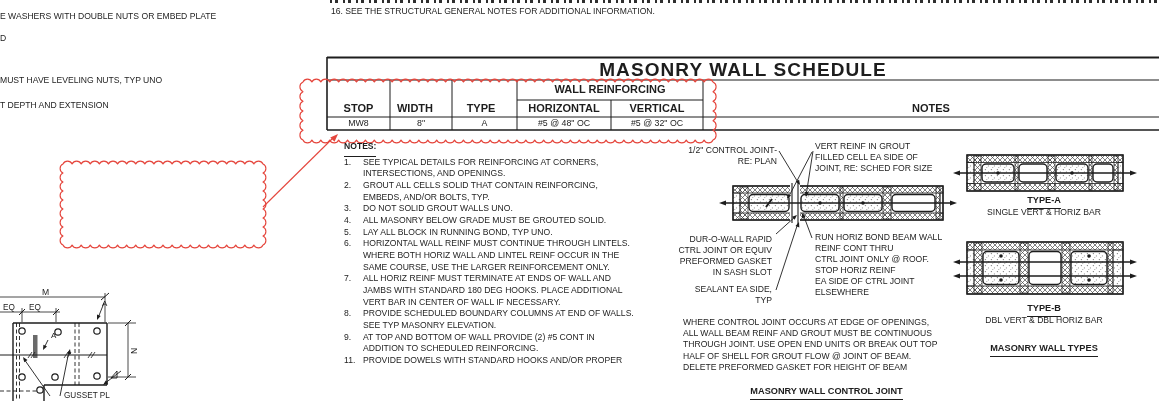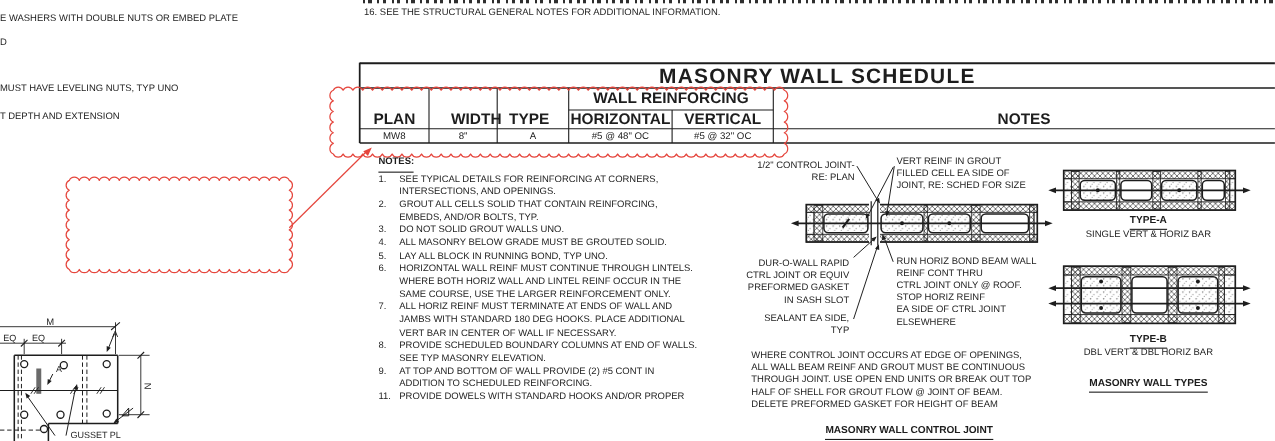--- a/index.html
+++ b/index.html
@@ -5,21 +5,21 @@
   html,body{margin:0;padding:0;background:#fff;}
   #sheet{position:relative;width:1159px;height:401px;background:#fff;overflow:hidden;
          font-family:"Liberation Sans",sans-serif;color:#1d1d1d;}
   svg{position:absolute;left:0;top:0;}
   .t{position:absolute;font-size:8.6px;line-height:10.9px;white-space:pre-line;}
   .red{color:#e5463d;}
   .ra{text-align:right;}
   .ctr{text-align:center;}
   .us{border-bottom:1.1px solid #1d1d1d;padding-bottom:3px;font-weight:bold;}
   .title{font-size:19px;font-weight:bold;letter-spacing:1.1px;line-height:21px;}
-  .hdr{font-size:14px;font-weight:bold;line-height:9px;}
+  .hdr{font-size:11px;font-weight:bold;line-height:9px;}
   .cell{font-size:8.8px;line-height:9px;}
   .notes{position:absolute;left:344px;top:141px;width:332px;font-size:8.6px;line-height:11.65px;}
   .ni{display:flex;}
   .nn{width:19px;flex:none;}
   .nt{white-space:pre-line;flex:1;}
   .clipline{position:absolute;left:330px;top:0;width:829px;height:3px;
     background:repeating-linear-gradient(90deg,#2e2e2e 0 2px,transparent 2px 5px,#2e2e2e 5px 8px,transparent 8px 13px);}
   .nrot{transform:rotate(-90deg);transform-origin:left top;}
 </style>
 </head>
@@ -200,22 +200,22 @@
   <div class="clipline"></div>
 
   <div class="t" style="left:331px;top:6px;">16. SEE THE STRUCTURAL GENERAL NOTES FOR ADDITIONAL INFORMATION.</div>
   <div class="t" style="left:0;top:11px;">E WASHERS WITH DOUBLE NUTS OR EMBED PLATE</div>
   <div class="t" style="left:0;top:33px;">D</div>
   <div class="t" style="left:0;top:75px;">MUST HAVE LEVELING NUTS, TYP UNO</div>
   <div class="t" style="left:0;top:100px;">T DEPTH AND EXTENSION</div>
 
   <div class="t title ctr" style="left:327px;top:59px;width:832px;">MASONRY WALL SCHEDULE</div>
   <div class="t hdr ctr" style="left:517px;top:85px;width:186px;">WALL REINFORCING</div>
-  <div class="t hdr ctr" style="left:327px;top:104px;width:63px;">PLAN</div>
-  <div class="t hdr ctr" style="left:402px;top:104px;width:62px;">WIDTH</div>
+  <div class="t hdr ctr" style="left:327px;top:104px;width:63px;">STOP</div>
+  <div class="t hdr ctr" style="left:384px;top:104px;width:62px;">WIDTH</div>
   <div class="t hdr ctr" style="left:452px;top:104px;width:58px;">TYPE</div>
   <div class="t hdr ctr" style="left:517px;top:104px;width:94px;">HORIZONTAL</div>
   <div class="t hdr ctr" style="left:611px;top:104px;width:92px;">VERTICAL</div>
   <div class="t hdr ctr" style="left:703px;top:104px;width:456px;">NOTES</div>
   <div class="t cell ctr" style="left:327px;top:119px;width:63px;">MW8</div>
   <div class="t cell ctr" style="left:390px;top:119px;width:62px;">8"</div>
   <div class="t cell ctr" style="left:452px;top:119px;width:65px;">A</div>
   <div class="t cell ctr" style="left:517px;top:119px;width:94px;">#5 @ 48" OC</div>
   <div class="t cell ctr" style="left:611px;top:119px;width:92px;">#5 @ 32" OC</div>
 

